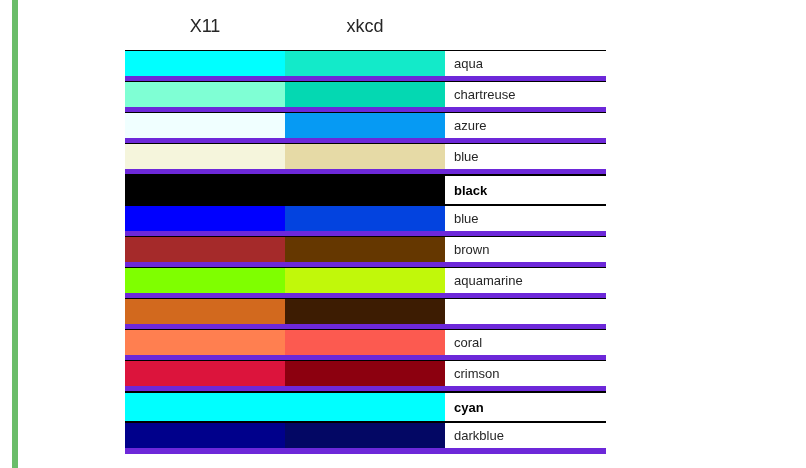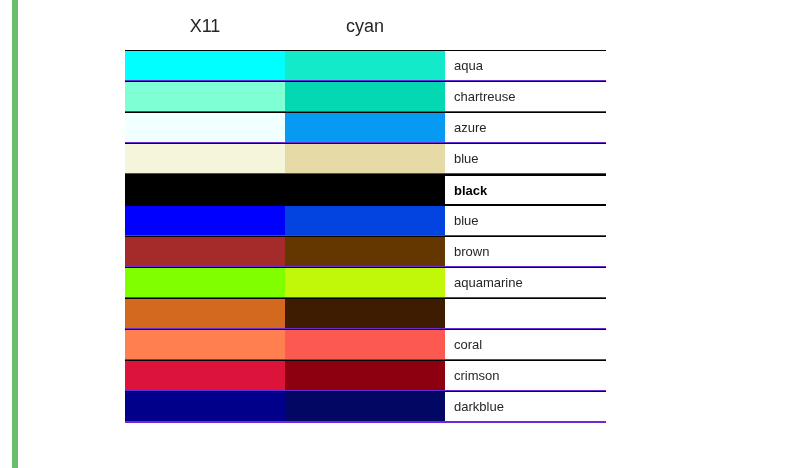--- a/index.html
+++ b/index.html
@@ -51,21 +51,21 @@
   #caption-x11 { left: 0px; }
   #caption-xkcd { left: 160px; }
 
   
   .color-row {
     position: relative;
     height: 32px;
     display: flex;
     align-items: stretch;
     border-top: 1px solid #000000;
-    border-bottom: 2px solid #6d28d9;
+    border-bottom: 6px solid #6d28d9;
     box-sizing: border-box;
     margin-top: -1px;
   }
   .color-row.emphasis {
     border-top: 2px solid #000000;
     border-bottom: 2px solid #000000;
     z-index: 2;
   }
 
   .swatch {
@@ -93,21 +93,21 @@
 </style>
 </head>
 <body>
 
 <div id="accent-bar" style="background: rgb(106, 189, 105);"></div>
 
 <div id="color-table">
 
   <div id="table-header">
     <div class="col-caption" id="caption-x11">X11</div>
-    <div class="col-caption" id="caption-xkcd">cyan</div>
+    <div class="col-caption" id="caption-xkcd">xkcd</div>
   </div>
 
   <div id="table-body">
       <div class="color-row">
         <div class="swatch swatch-x11" style="background: rgb(0, 255, 255);"></div>
         <div class="swatch swatch-xkcd" style="background: rgb(19, 234, 201);"></div>
         <div class="row-label">aqua</div>
       </div>
       <div class="color-row">
         <div class="swatch swatch-x11" style="background: rgb(127, 255, 212);"></div>
@@ -151,20 +151,25 @@
       <div class="color-row">
         <div class="swatch swatch-x11" style="background: rgb(255, 127, 80);"></div>
         <div class="swatch swatch-xkcd" style="background: rgb(252, 90, 80);"></div>
         <div class="row-label">coral</div>
       </div>
       <div class="color-row">
         <div class="swatch swatch-x11" style="background: rgb(220, 20, 60);"></div>
         <div class="swatch swatch-xkcd" style="background: rgb(140, 0, 15);"></div>
         <div class="row-label">crimson</div>
       </div>
+      <div class="color-row emphasis">
+        <div class="swatch swatch-x11" style="background: rgb(0, 255, 255);"></div>
+        <div class="swatch swatch-xkcd" style="background: rgb(0, 255, 255);"></div>
+        <div class="row-label">cyan</div>
+      </div>
       <div class="color-row">
         <div class="swatch swatch-x11" style="background: rgb(0, 0, 139);"></div>
         <div class="swatch swatch-xkcd" style="background: rgb(3, 7, 100);"></div>
         <div class="row-label">darkblue</div>
       </div>
     </div>
 
 </div>
 
 </body></html>

